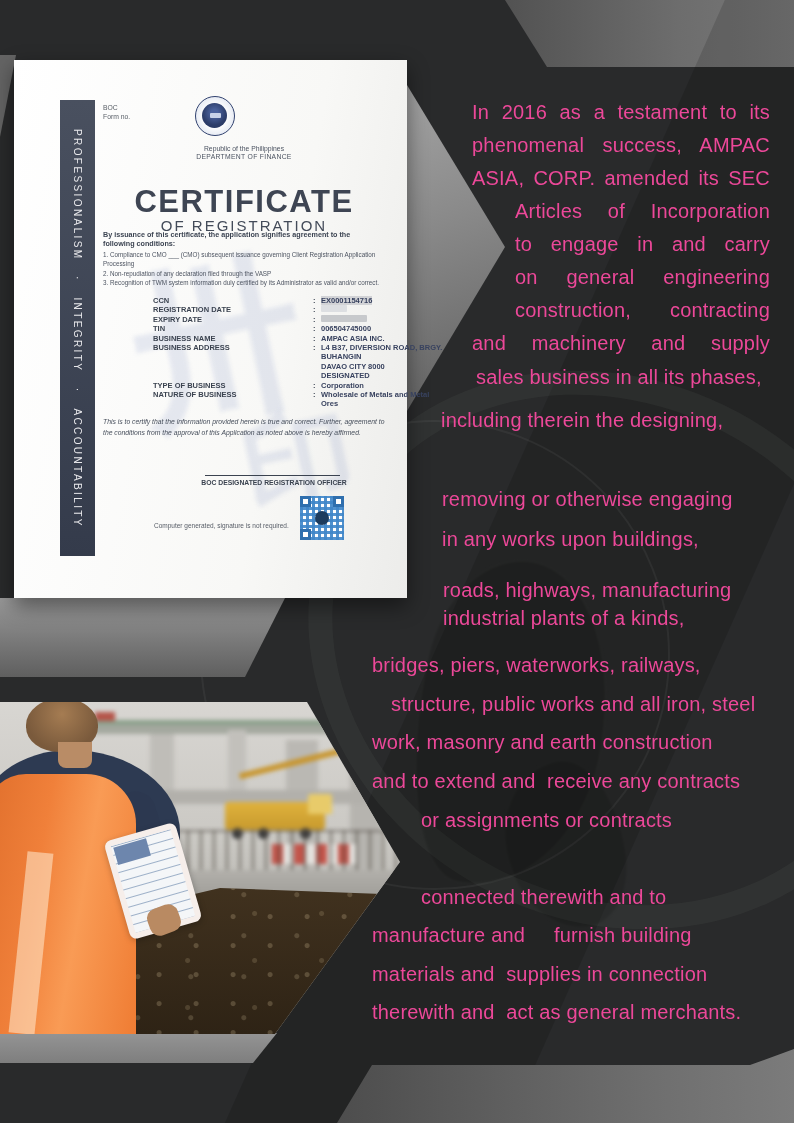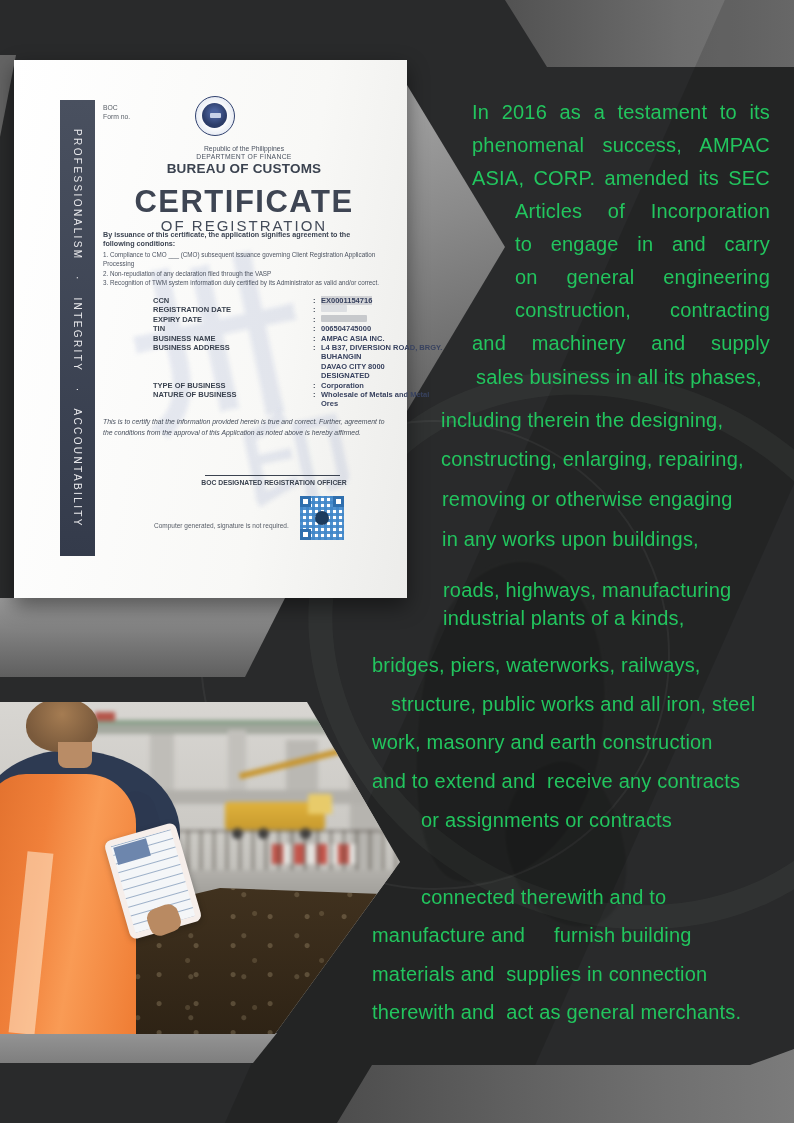--- a/index.html
+++ b/index.html
@@ -130,21 +130,21 @@
   .vest-stripe{left:18px;top:150px;width:26px;height:182px;background:rgba(255,235,210,.55);transform:rotate(6deg);}
   .tablet{left:116px;top:128px;width:74px;height:102px;background:#f6eeea;border-radius:7px;
      transform:rotate(-16deg);box-shadow:0 2px 6px rgba(0,0,0,.25);}
   .tablet .screen{position:absolute;left:6px;top:6px;right:6px;bottom:6px;background:#f4f6f8;
      background-image:linear-gradient(#9db0c8 1px,rgba(0,0,0,0) 1px);background-size:100% 9px;}
   .tablet .bp{position:absolute;left:8px;top:8px;width:34px;height:18px;background:#6d86ad;}
   .hand{left:148px;top:204px;width:32px;height:28px;background:#b98a62;border-radius:10px;transform:rotate(-20deg);}
 
   
   .body-text{position:absolute;inset:0;}
-  .line{position:absolute;color:#22c55e;font-size:20px;line-height:24px;letter-spacing:.2px;white-space:pre;}
+  .line{position:absolute;color:#ec4899;font-size:20px;line-height:24px;letter-spacing:.2px;white-space:pre;}
   .line.j{white-space:normal;text-align:justify;text-align-last:justify;}
 </style>
 </head>
 <body>
 
 <div class="page">
 
   <div class="shape top-right-band"></div>
   <div class="shape top-left-sliver"></div>
   <div class="wm wm-diag"></div>
@@ -164,21 +164,20 @@
       <span>PROFESSIONALISM   ·   INTEGRITY   ·   ACCOUNTABILITY</span>
     </div>
     <div class="boc-form">BOC
 Form no.</div>
     <div class="seal">
       <div class="inner"></div>
       <div class="ship"></div>
     </div>
     <div class="cert-center c-republic">Republic of the Philippines</div>
     <div class="cert-center c-dept">DEPARTMENT OF FINANCE</div>
-    <div class="cert-center c-bureau">BUREAU OF CUSTOMS</div>
     <div class="cert-center c-title">CERTIFICATE</div>
     <div class="cert-center c-subtitle">OF REGISTRATION</div>
     <div class="c-intro">By issuance of this certificate, the application signifies agreement to the following conditions:</div>
     <div class="c-conds">
         <div>1. Compliance to CMO ___ (CMO) subsequent  issuance governing Client Registration Application Processing</div>
         <div>2. Non-repudiation of any declaration filed through the VASP</div>
         <div>3. Recognition of TWM system information duly certified by its Administrator as valid and/or correct.</div>
       </div>
     <div class="fields">
         <div class="frow">
@@ -293,21 +292,20 @@
       <div class="line j" style="top: 100px; left: 472px; width: 298px;">In 2016 as a testament to its</div>
       <div class="line j" style="top: 133px; left: 472px; width: 298px;">phenomenal success, AMPAC</div>
       <div class="line j" style="top: 166px; left: 472px; width: 298px;">ASIA, CORP. amended its SEC</div>
       <div class="line j" style="top: 199px; left: 515px; width: 255px;">Articles of Incorporation</div>
       <div class="line j" style="top: 232px; left: 515px; width: 255px;">to engage in and carry</div>
       <div class="line j" style="top: 265px; left: 515px; width: 255px;">on general engineering</div>
       <div class="line j" style="top: 298px; left: 515px; width: 255px;">construction, contracting</div>
       <div class="line j" style="top: 331px; left: 472px; width: 298px;">and machinery and supply</div>
       <div class="line" style="top: 365px; left: 476px; text-align: right;">sales business in all its phases,</div>
       <div class="line" style="top: 408px; left: 441px;">including therein the designing,</div>
-      <div class="line" style="top: 447px; left: 441px;">constructing, enlarging, repairing,</div>
       <div class="line" style="top: 487px; left: 442px;">removing or otherwise engaging</div>
       <div class="line" style="top: 527px; left: 442px;">in any works upon buildings,</div>
       <div class="line" style="top: 566px; left: 443px; margin-top: 12px;">roads, highways, manufacturing</div>
       <div class="line" style="top: 606px; left: 443px;">industrial plants of a kinds,</div>
       <div class="line" style="top: 653px; left: 372px;">bridges, piers, waterworks, railways,</div>
       <div class="line" style="top: 692px; left: 391px;">structure, public works and all iron, steel</div>
       <div class="line" style="top: 730px; left: 372px;">work, masonry and earth construction</div>
       <div class="line" style="top: 769px; left: 372px;">and to extend and  receive any contracts</div>
       <div class="line" style="top: 808px; left: 421px;">or assignments or contracts</div>
       <div class="line" style="top: 885px; left: 421px;">connected therewith and to</div>

